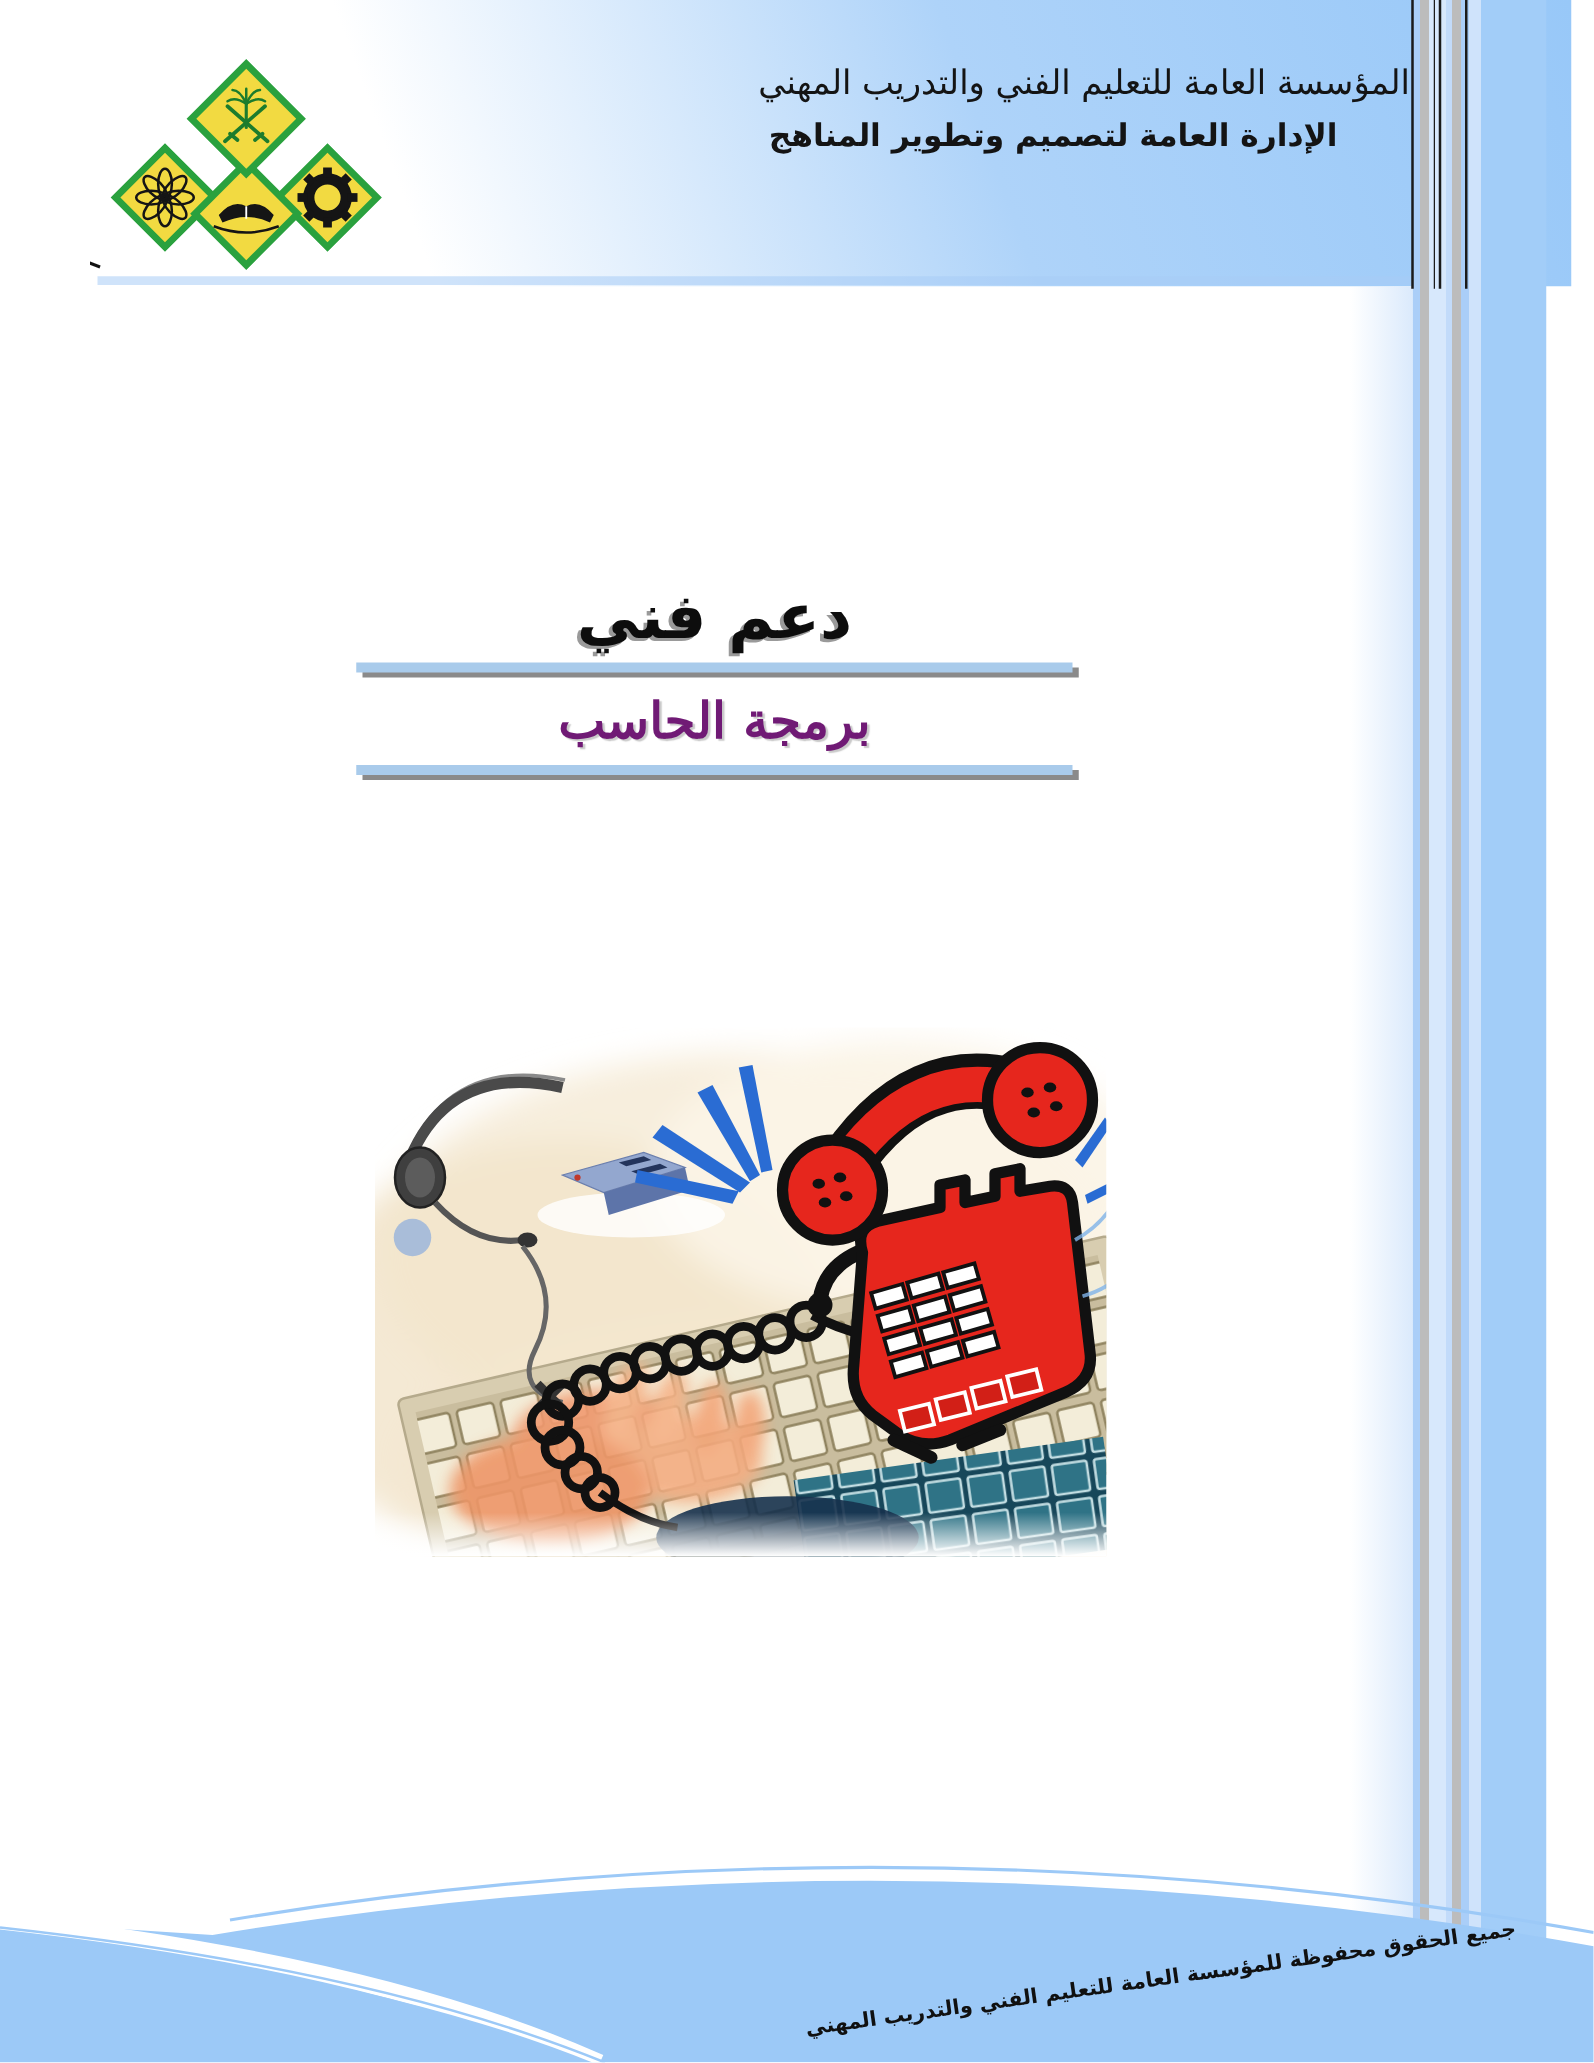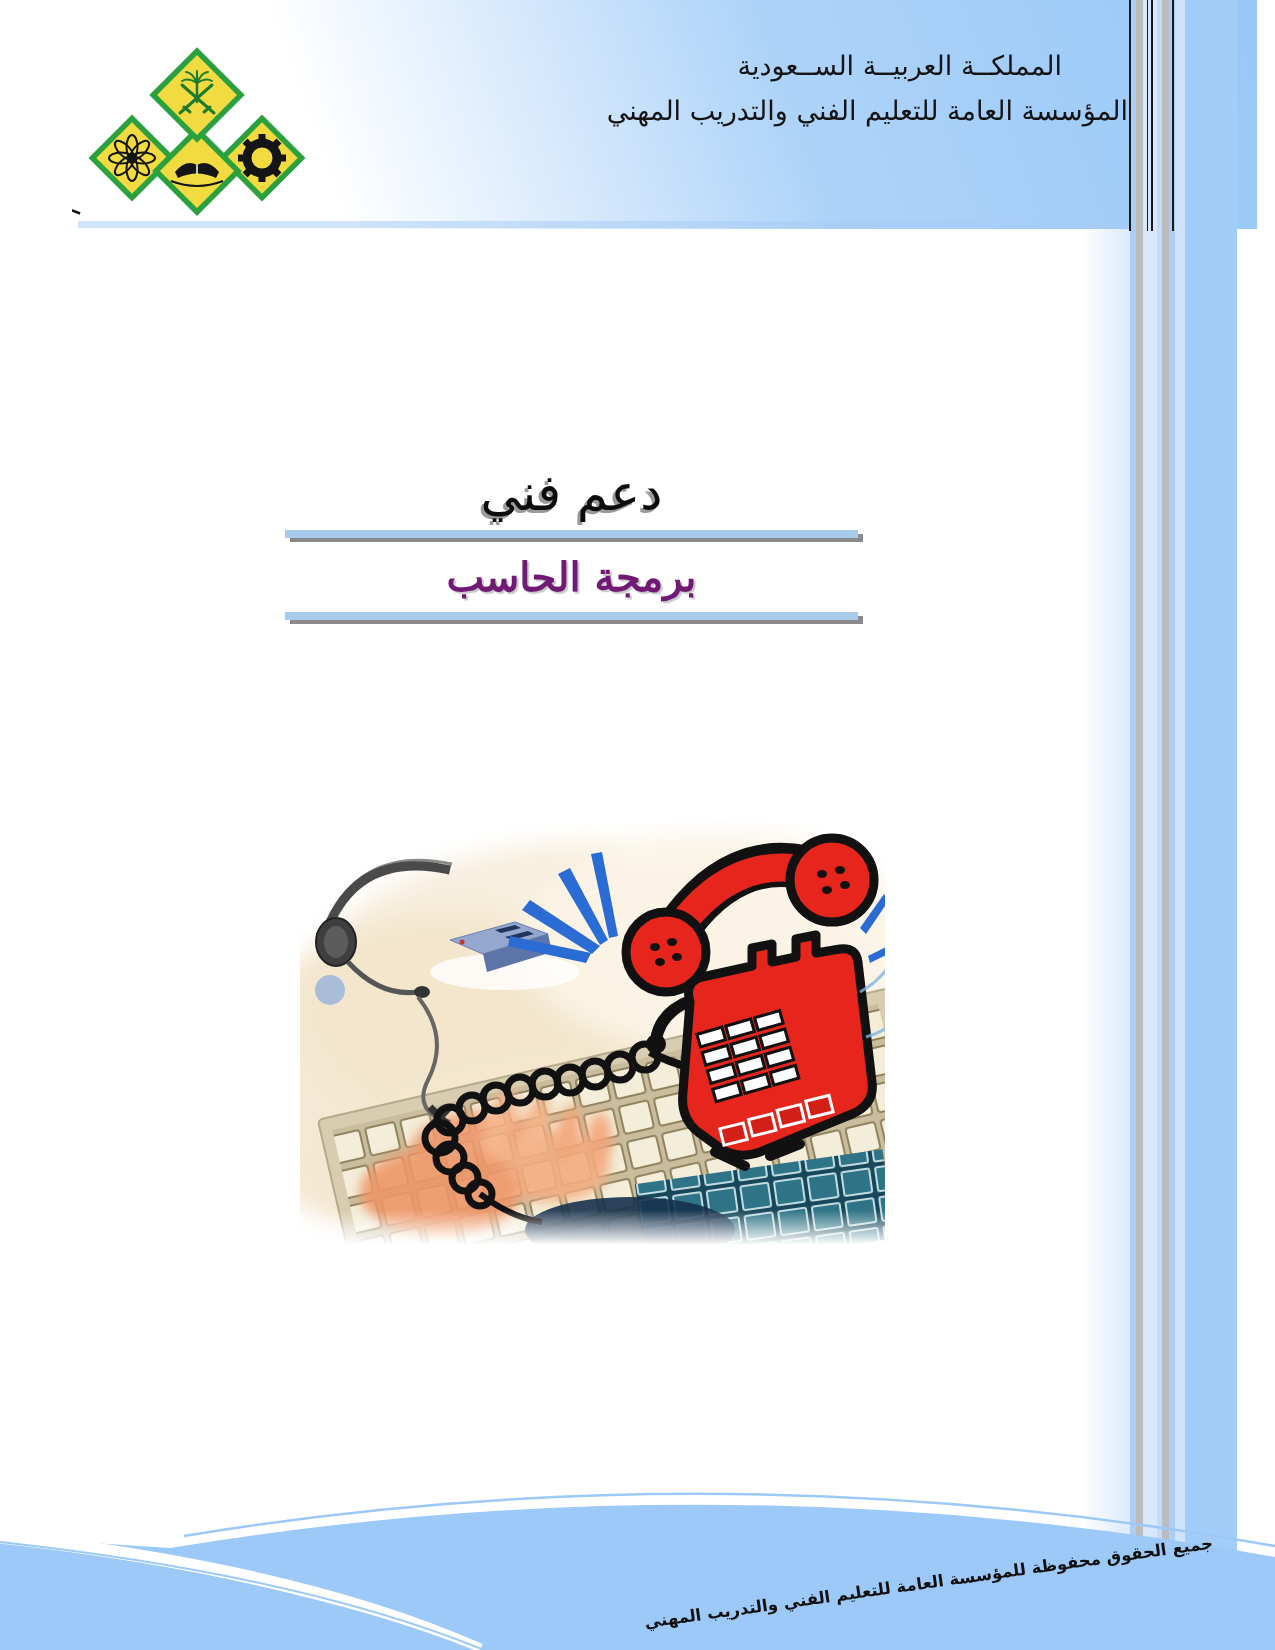--- a/index.html
+++ b/index.html
@@ -32,21 +32,21 @@
   .bl4{left:1172px;width:2px;}
   
   .head-text{position:absolute;top:50px;right:147px;text-align:right;direction:rtl;color:#141414;}
   .head-line1{font-family:"DejaVu Serif","Liberation Serif",serif;font-size:27px;padding-left:0;margin:0 66px 14px 0;}
   .head-line2{font-family:"DejaVu Serif","Liberation Serif",serif;font-size:27px;margin:0 0 12px 0;}
   .head-line3{font-size:25px;font-weight:800;margin:0 58px 0 0;}
   
   .logo{position:absolute;left:72px;top:6px;}
   
   .content-col{position:absolute;left:285px;top:462px;width:573px;text-align:center;direction:rtl;}
-  .course-title{font-size:50px;font-weight:400;color:#0d0d0d;line-height:1.25;
+  .course-title{font-size:50px;font-weight:700;color:#0d0d0d;line-height:1.25;
     text-shadow:-3px 3px 0 #9a9a9a;margin:0;}
   .rule-bar{height:8px;background:#a9cbeb;box-shadow:5px 4px 0 0 #8a8a8a;margin-top:5px;}
   .rule-bar.second{margin-top:9px;}
   .spec-title{font-family:"DejaVu Serif","Liberation Serif",serif;font-size:40px;color:#701a75;
     line-height:1.3;margin-top:13px;text-shadow:2px 2px 1px #c9c9c9;font-weight:bold;}
   .course-code{font-family:"DejaVu Serif","Liberation Serif",serif;font-size:38px;color:#1c1c1c;
     margin-top:27px;text-shadow:2px 2px 1px #c9c9c9;}
   
   .illus{position:absolute;left:300px;top:822px;}
   
@@ -63,22 +63,22 @@
 <div class="header-grad"></div>
 <div class="header-grad-edge"></div>
 <div class="stripes"></div>
 <div class="stripe-fade"></div>
 <div class="blackline bl1"></div>
 <div class="blackline bl2"></div>
 <div class="blackline bl3"></div>
 <div class="blackline bl4"></div>
 
 <div class="head-text">
-  <div class="head-line1">المملكــة العربيــة الســعودية</div>
   <div class="head-line2">المؤسسة العامة للتعليم الفني والتدريب المهني</div>
+  <div class="head-line3">الإدارة العامة لتصميم وتطوير المناهج</div>
 </div>
 
 <svg class="logo" width="252" height="240" viewBox="0 0 252 240">
   <defs>
     <path id="logoArc" d="M 8 208 A 146 146 0 0 1 243 152" fill="none"></path>
   </defs>
   <text font-size="14" font-weight="600" fill="#111">
     <textPath href="#logoArc" startOffset="1%">المؤسسة العامة للتعليم الفني والتدريب المهني</textPath>
   </text>
 

